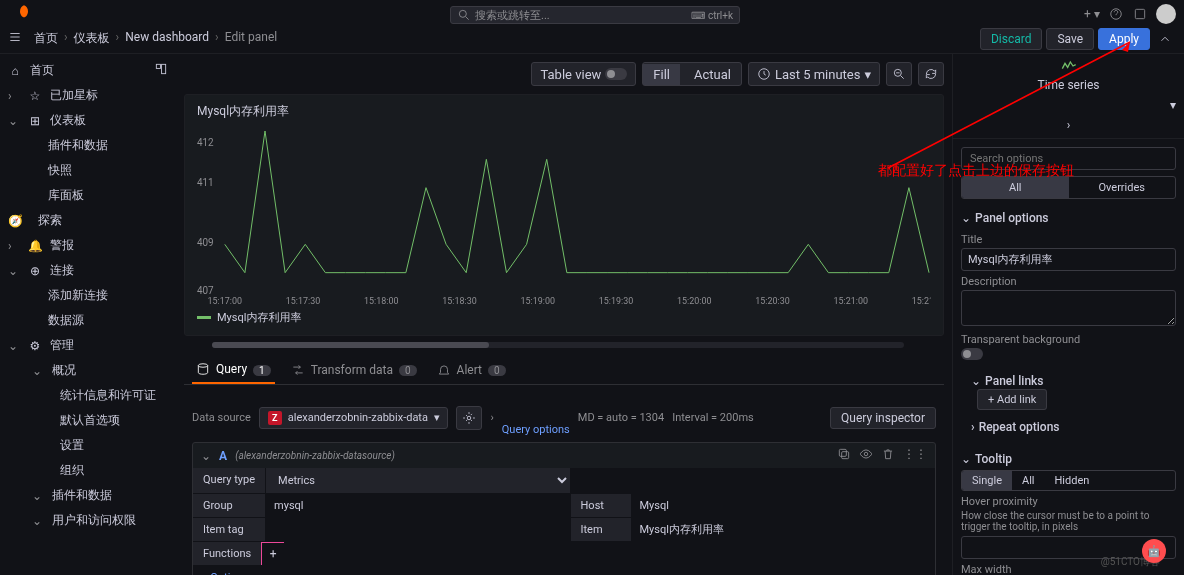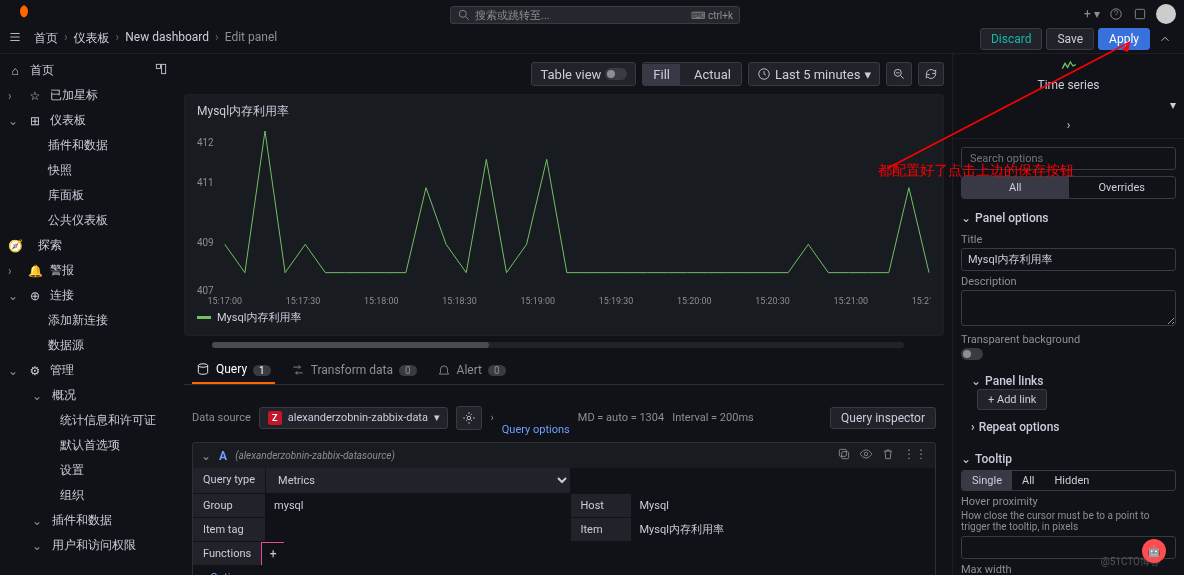--- a/index.html
+++ b/index.html
@@ -187,21 +187,20 @@
         <span>已加星标</span>
       </div>
     <div class="sidebar-item top">
         <span class="sidebar-chevron">⌄</span>
         <span class="sicon">⊞</span>
         <span>仪表板</span>
       </div>
     <div class="sidebar-item" style="padding-left:48px">插件和数据</div>
     <div class="sidebar-item" style="padding-left:48px">快照</div>
     <div class="sidebar-item" style="padding-left:48px">库面板</div>
-    <div class="sidebar-item" style="padding-left:48px">公共仪表板</div>
     <div class="sidebar-item top">
         <span class="sicon">🧭</span>
         <span style="margin-left:8px">探索</span>
       </div>
     <div class="sidebar-item top">
         <span class="sidebar-chevron">›</span>
         <span class="sicon">🔔</span>
         <span>警报</span>
       </div>
     <div class="sidebar-item top">

